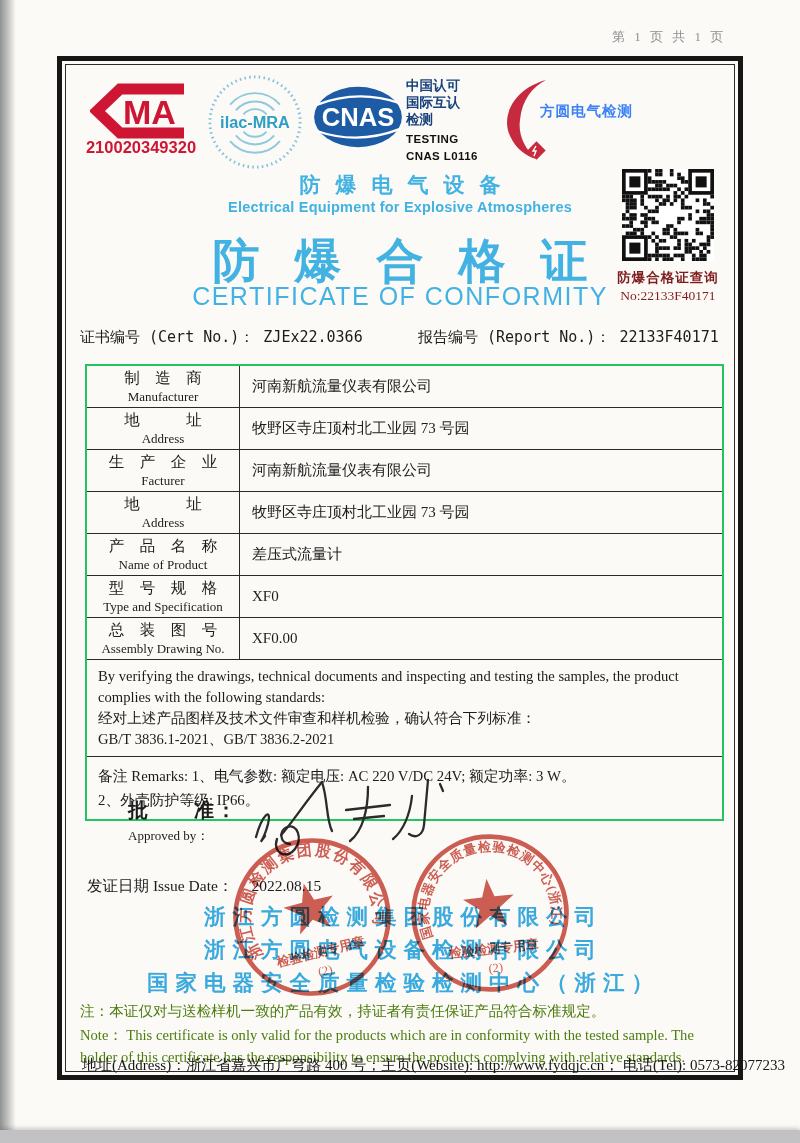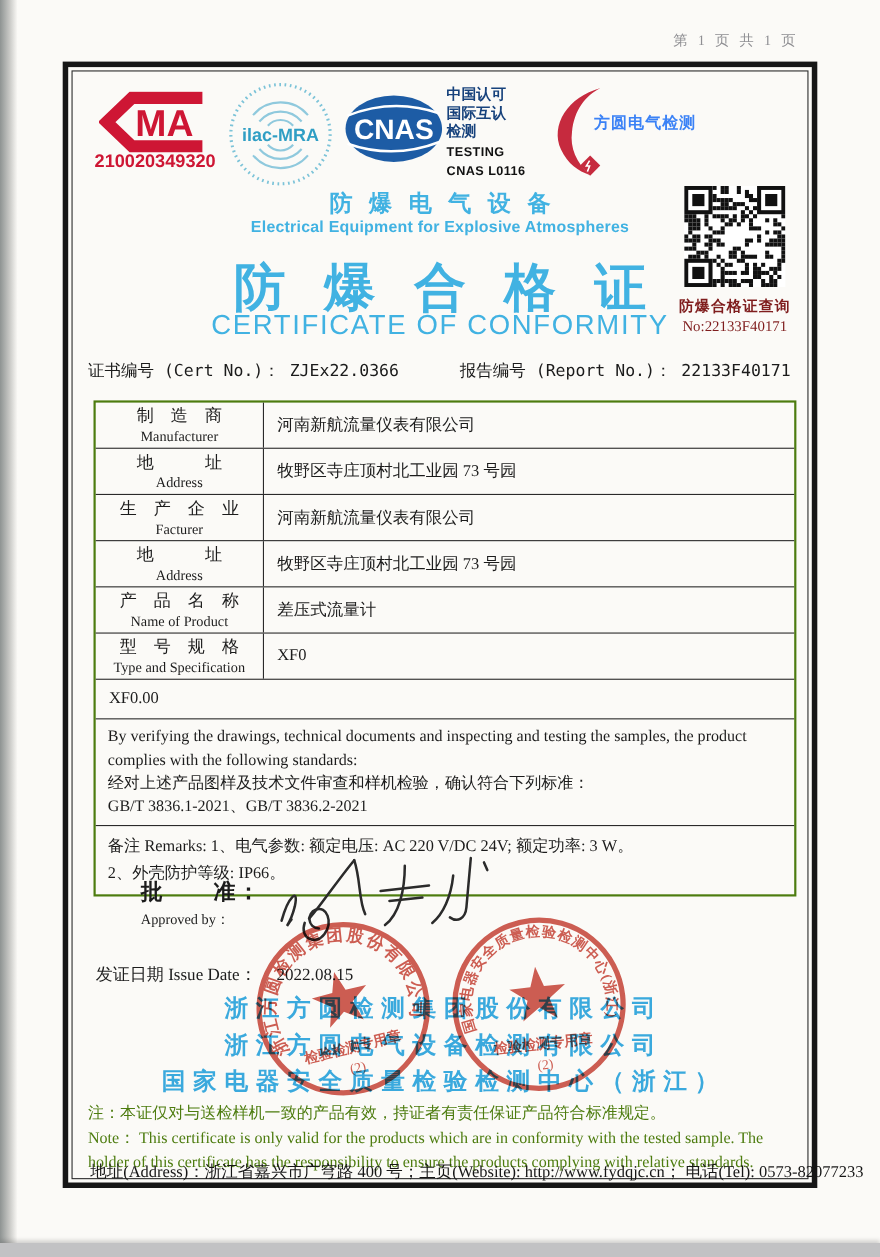--- a/index.html
+++ b/index.html
@@ -35,21 +35,21 @@
   
   .qr-block{position:absolute;left:541px;top:108px;width:130px;text-align:center;color:#7f1d1d;}
   .qr-block svg{width:92px;height:92px;background:#fff;}
   .qr-cap{font-size:13.5px;font-weight:bold;letter-spacing:1px;margin-top:4px;}
   .qr-no{font-size:13.5px;margin-top:1px;}
   
   .certline{position:absolute;top:267px;font-family:"DejaVu Sans Mono",monospace;
        font-size:15px;color:#1b1b1b;white-space:nowrap;}
   .certline .val{margin-left:9px;}
   
-  .ptable{position:absolute;left:23px;top:303px;width:639px;border:2px solid #4d7c0f;
+  .ptable{position:absolute;left:23px;top:303px;width:639px;border:2px solid #22c55e;
        box-sizing:border-box;color:#1c1c1c;}
   .prow{display:flex;border-bottom:1.5px solid #2a2a2a;min-height:35px;}
   .pl{width:152px;border-right:1.5px solid #2a2a2a;display:flex;flex-direction:column;
        justify-content:center;align-items:center;padding:2px 0;}
   .pl .cn{font-size:15.5px;}
   .pl .en{font-size:13px;}
   .pv{flex:1;display:flex;align-items:center;padding:2px 12px;font-size:15px;}
   .wide{display:block;padding:6px 11px;border-bottom:1.5px solid #2a2a2a;line-height:21px;}
   .wide div{font-size:14.6px;}
   .rem{display:block;padding:7px 11px;line-height:24px;border-bottom:0;}
@@ -393,20 +393,24 @@
         <div class="pv">差压式流量计</div>
       </div>
       <div class="prow">
         <div class="pl">
             <div class="cn">型　号　规　格</div>
           <div class="en">Type and Specification</div>
           </div>
         <div class="pv">XF0</div>
       </div>
       <div class="prow">
+        <div class="pl">
+            <div class="cn">总　装　图　号</div>
+          <div class="en">Assembly Drawing No.</div>
+          </div>
         <div class="pv">XF0.00</div>
       </div>
       <div class="wide">
         <div>By verifying the drawings, technical documents and inspecting and testing the samples, the product complies with the following standards:</div>
         <div>经对上述产品图样及技术文件审查和样机检验，确认符合下列标准：</div>
         <div>GB/T 3836.1-2021、GB/T 3836.2-2021</div>
       </div>
       <div class="rem">
         <div>备注 Remarks: 1、电气参数: 额定电压: AC 220 V/DC 24V; 额定功率: 3 W。</div>
         <div>2、外壳防护等级: IP66。</div>

